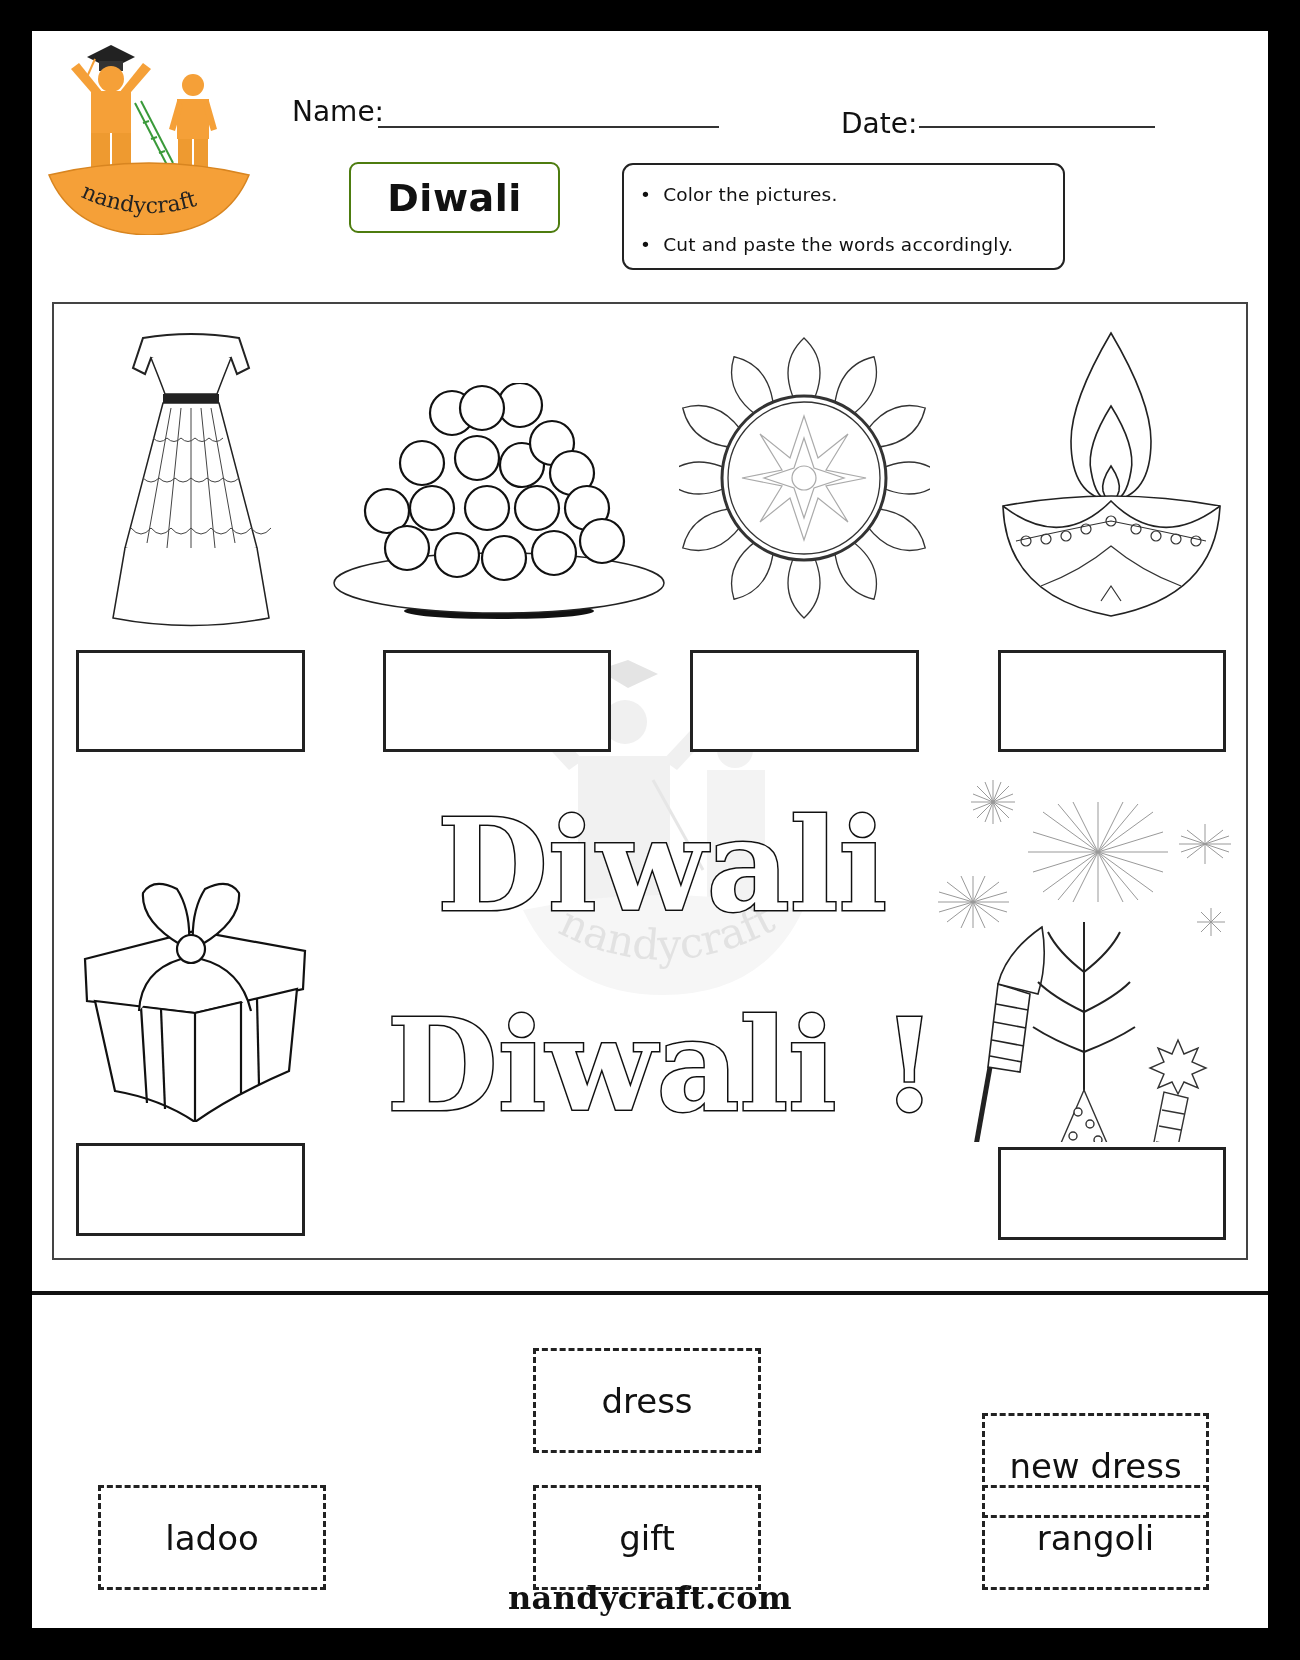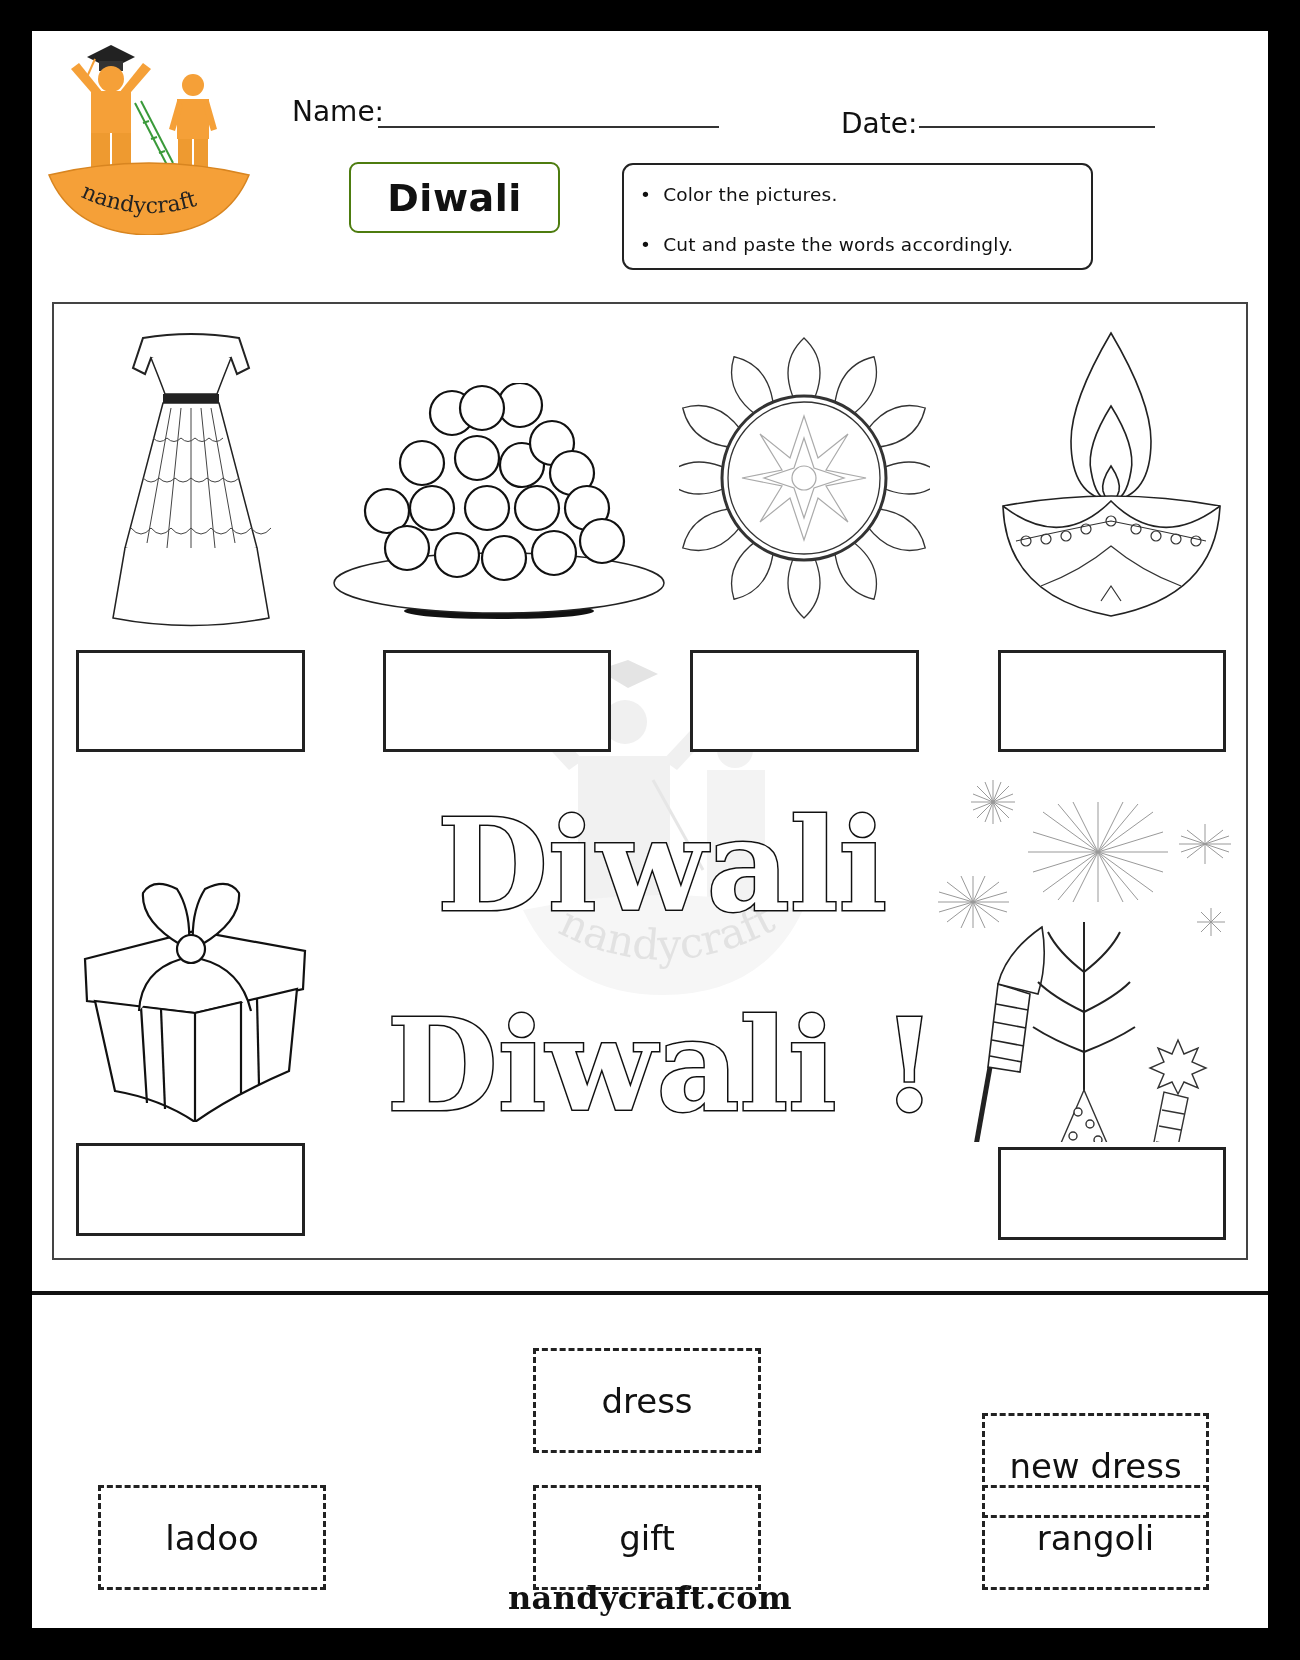--- a/index.html
+++ b/index.html
@@ -5,21 +5,21 @@
   html, body { margin:0; padding:0; }
   body { width:1300px; height:1660px; background:#000; position:relative; overflow:hidden;
          font-family:"DejaVu Sans", sans-serif; }
   .page { position:absolute; left:32px; top:31px; width:1236px; height:1597px; background:#fff; }
   .abs { position:absolute; }
   .hand { font-family:"DejaVu Sans", sans-serif; color:#111; }
   .label { font-size:28px; }
   .line { border-bottom:2px solid #333; height:0; }
   .title-box { border:2px solid #4d7c0f; border-radius:9px; display:flex; align-items:center; justify-content:center;
                font-weight:bold; font-size:38px; letter-spacing:0.5px; }
-  .instr-box { border:2px solid #222; border-radius:11px;padding-left:28px; }
+  .instr-box { border:2px solid #222; border-radius:11px; }
   .instr-item { position:absolute; left:16px; font-size:18.5px; letter-spacing:0.2px; }
   .instr-item::before { content:"•"; margin-right:12px; }
   .outer { border:2px solid #444; }
   .answer { border:3px solid #222; background:#fff; }
   .sep { background:#111; height:4px; }
   .card { border:3px dashed #222; display:flex; align-items:center; justify-content:center; font-size:34px; color:#111; }
   .footer { font-family:"DejaVu Serif", serif; font-weight:bold; font-size:32px; color:#111; letter-spacing:0.3px; }
   .greet { font-family:"DejaVu Serif", serif; font-weight:bold; color:#fff; -webkit-text-stroke:3px #111;
            paint-order:stroke fill; text-align:center; line-height:1; }
   svg { display:block; }

